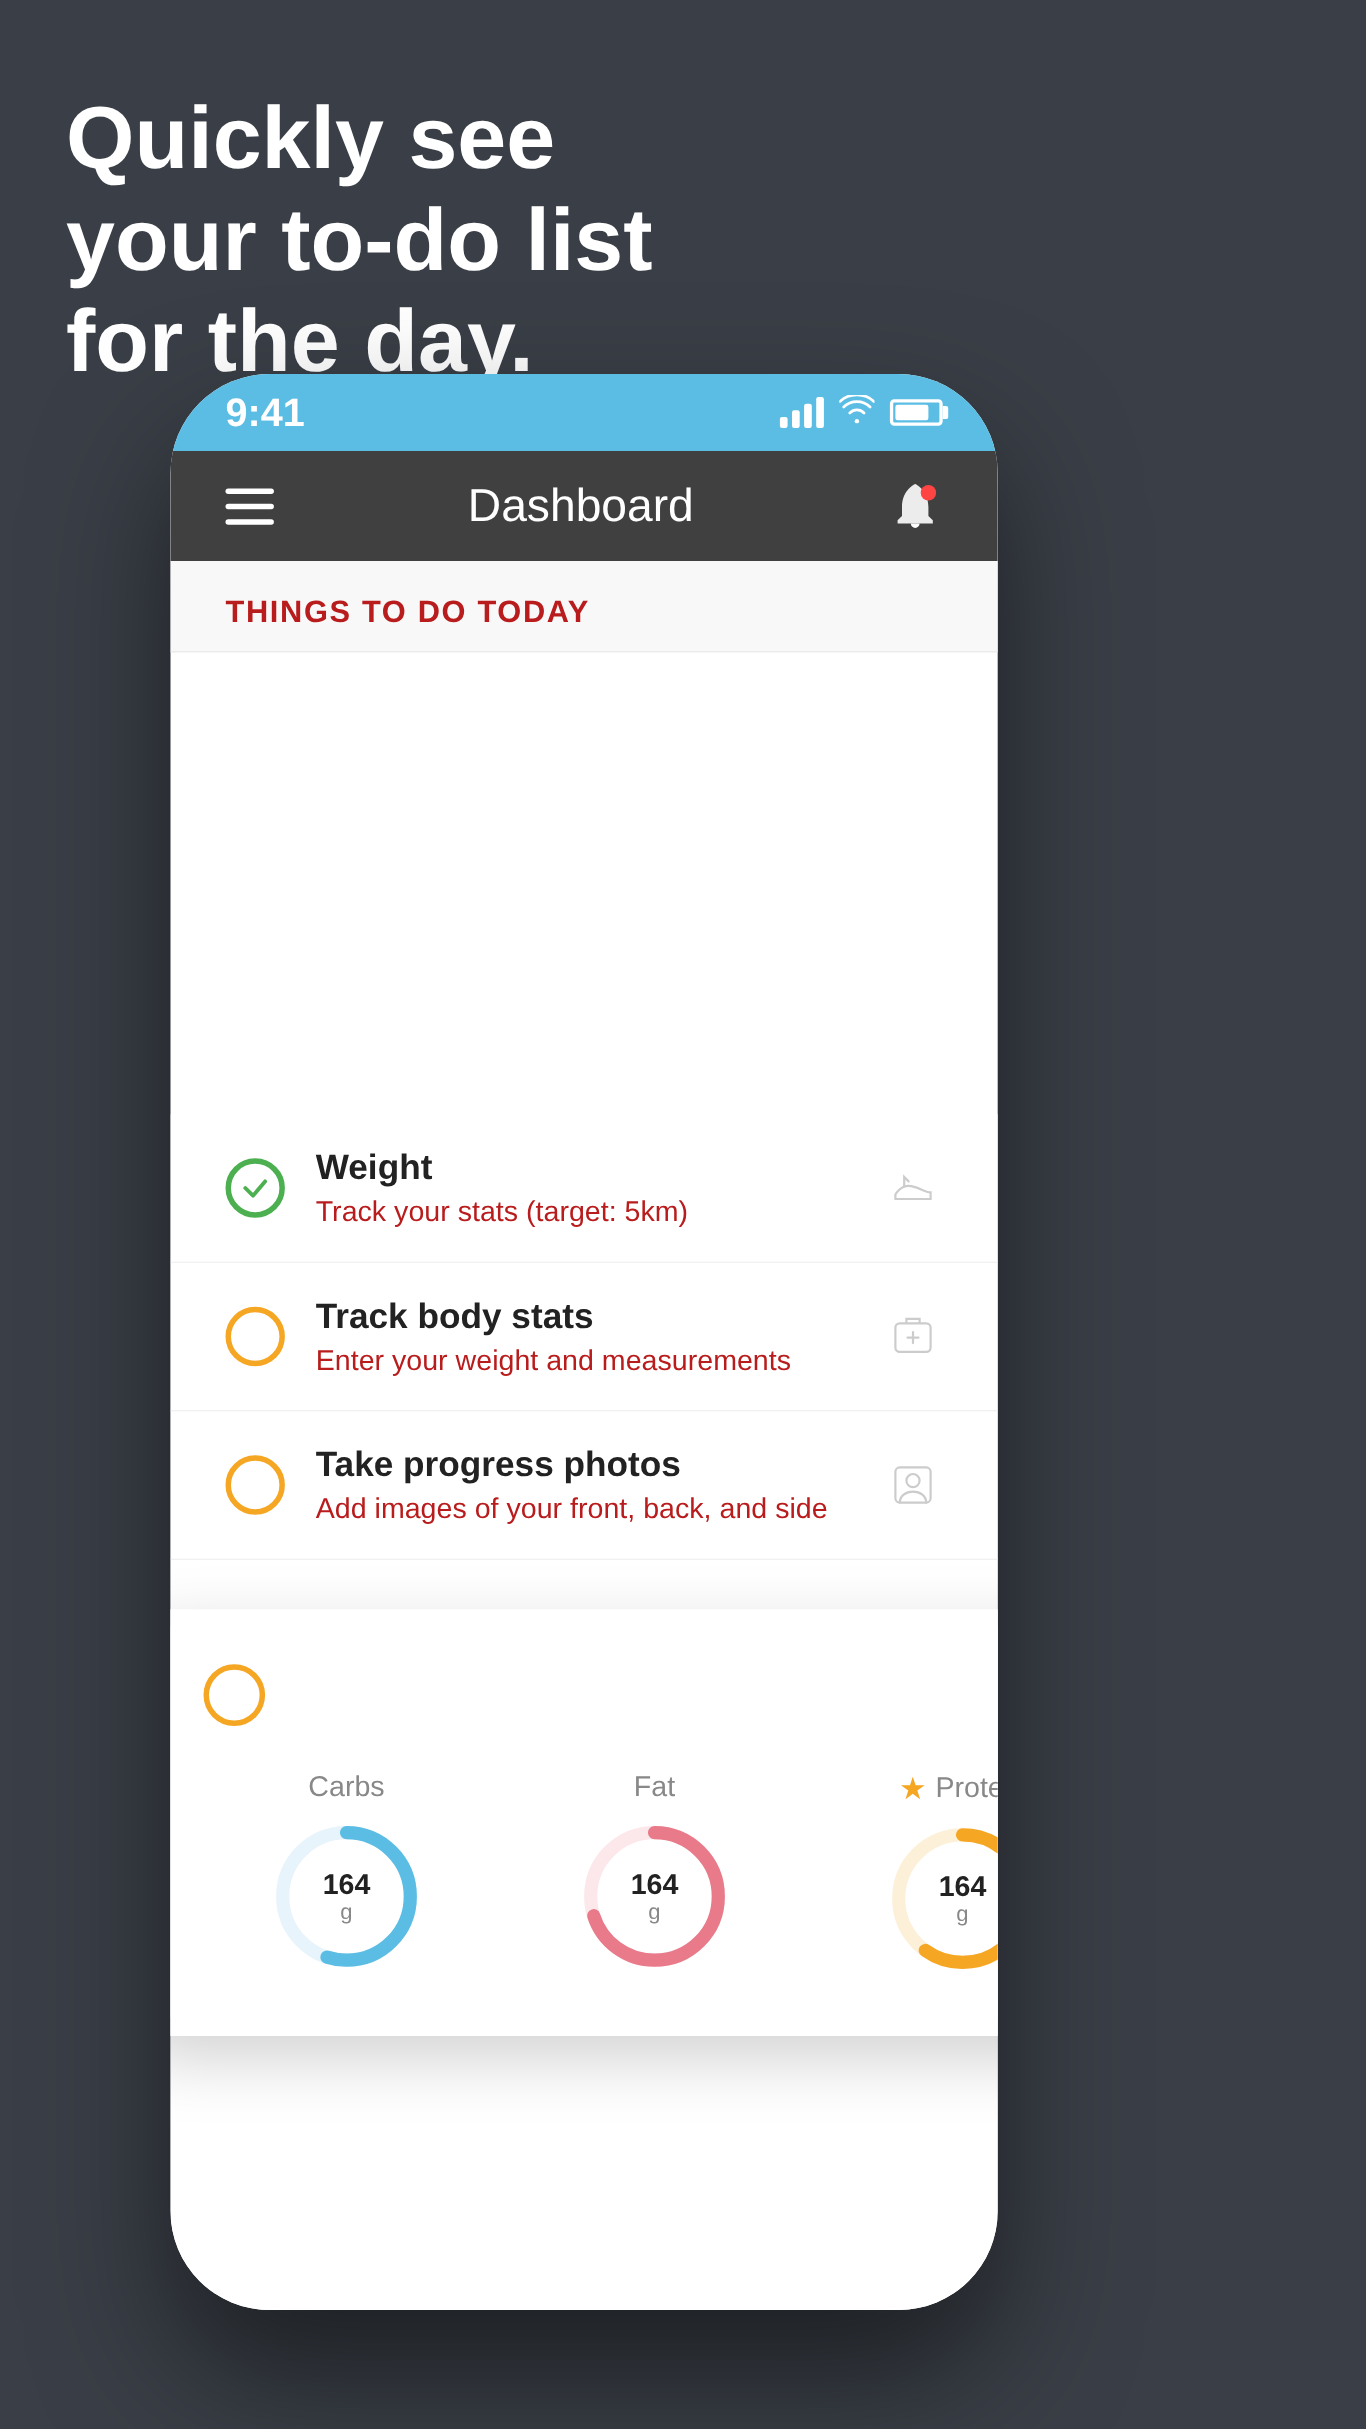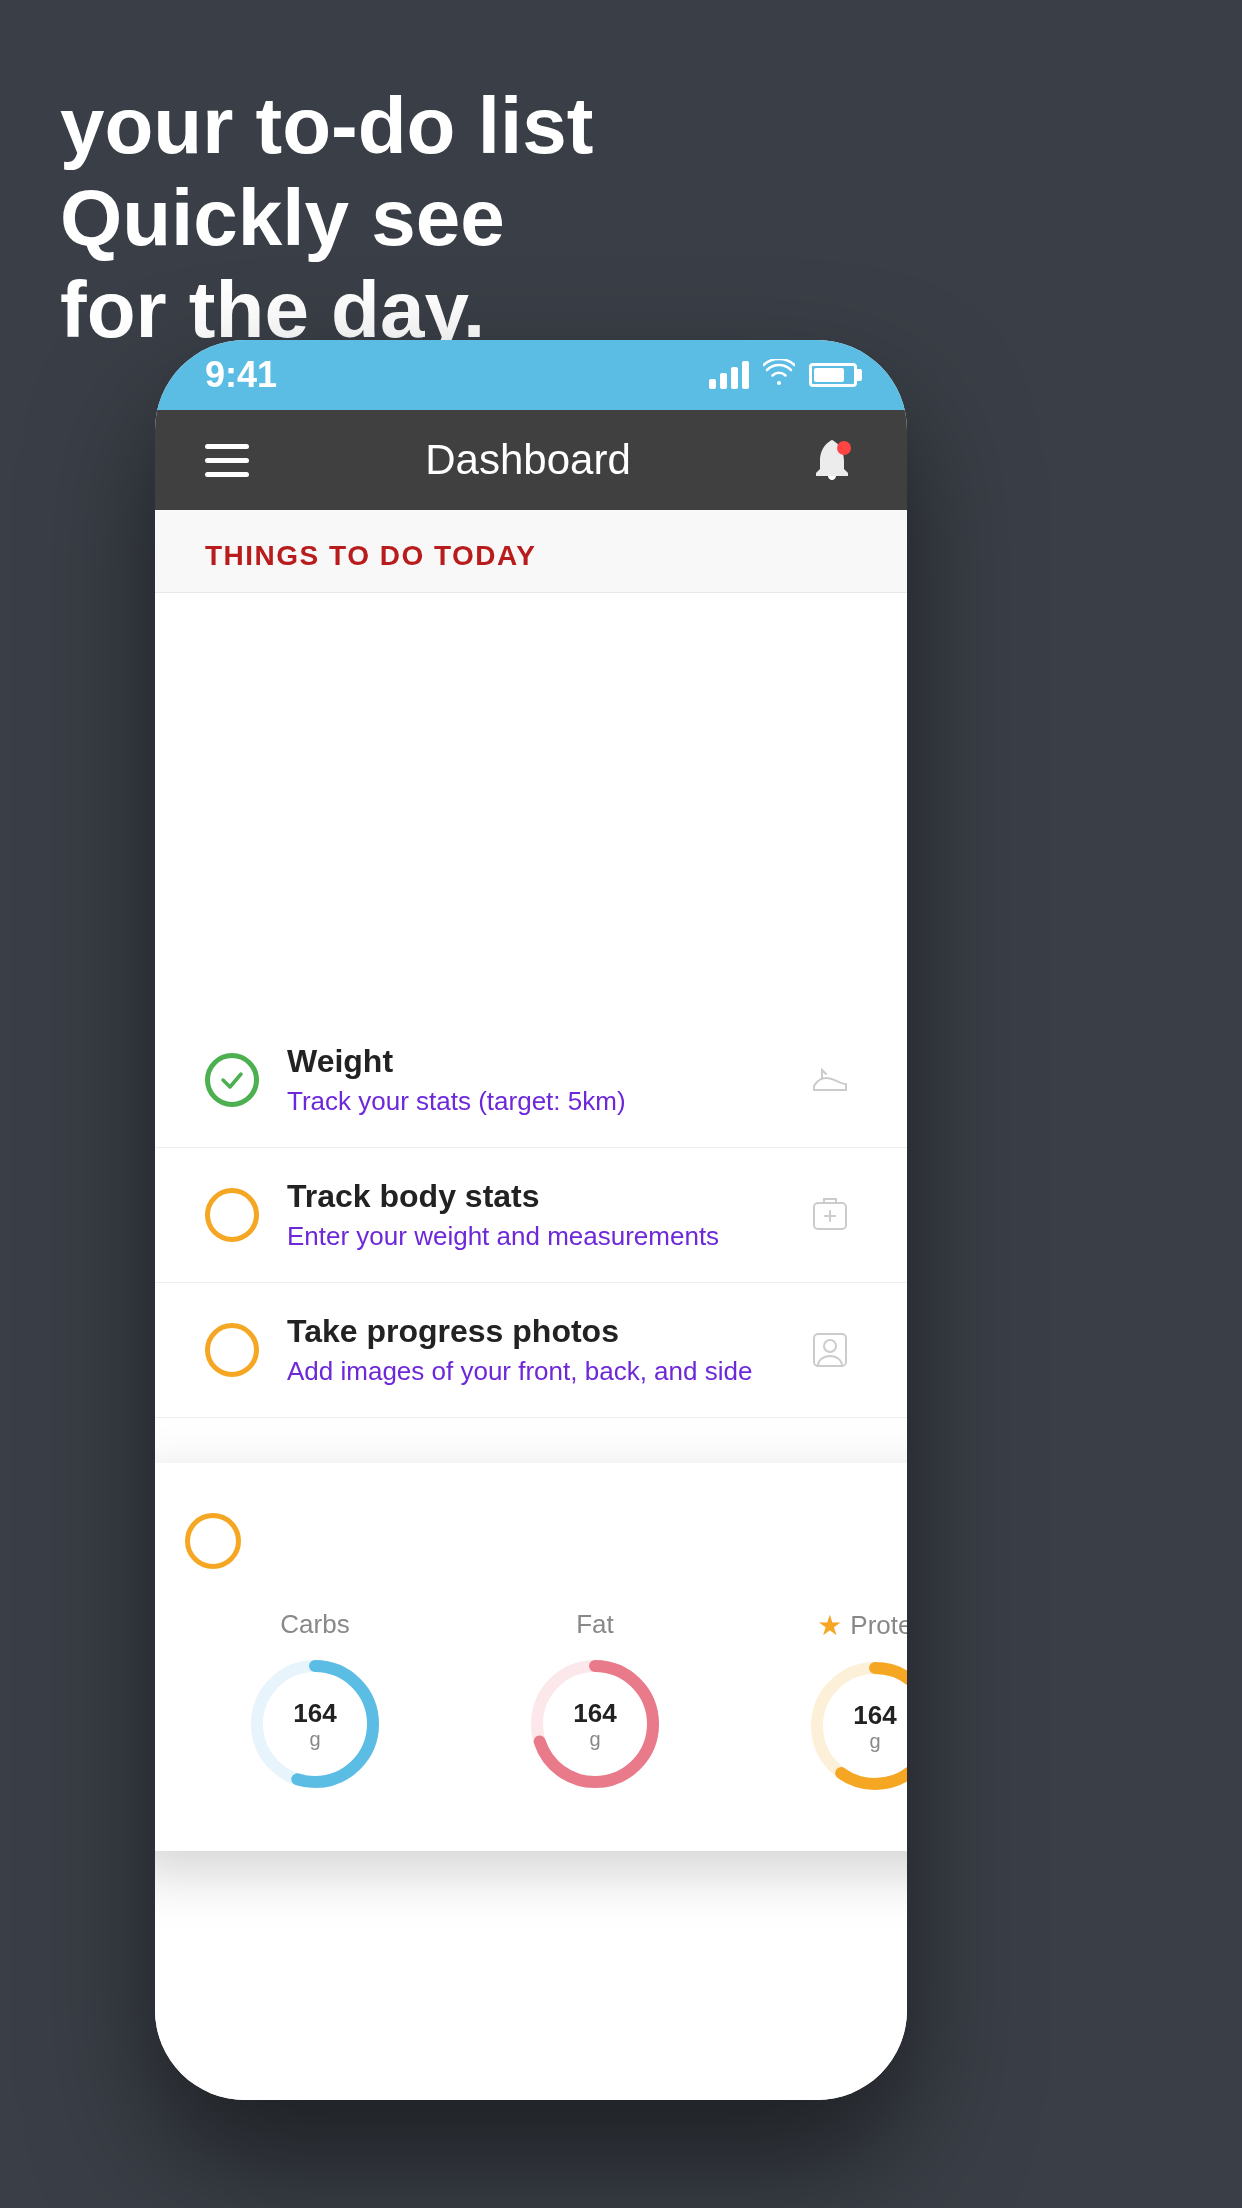--- a/index.html
+++ b/index.html
@@ -270,21 +270,21 @@
       flex: 1;
     }
     .todo-main {
       font-size: 32px;
       font-weight: 600;
       color: #222;
       margin-bottom: 6px;
     }
     .todo-sub {
       font-size: 26px;
-      color: #6d28d9;
+      color: #b91c1c;
     }
     .todo-icon-right {
       width: 54px;
       height: 54px;
       display: flex;
       align-items: center;
       justify-content: center;
     }
 
     
@@ -342,22 +342,22 @@
 
     
     .todo-list-wrapper {
       margin-top: 420px;
     }
   </style>
 </head>
 <body>
 
 <div class="headline">
+  <div>Quickly see</div>
   <div>your to-do list</div>
-  <div>Quickly see</div>
   <div>for the day.</div>
 </div>
 
 <div class="phone">
 
   <div class="status-bar">
     <div class="status-time">9:41</div>
     <div class="status-icons">
       <div class="signal-bars">
         <div class="signal-bar" style="height:10px"></div>

